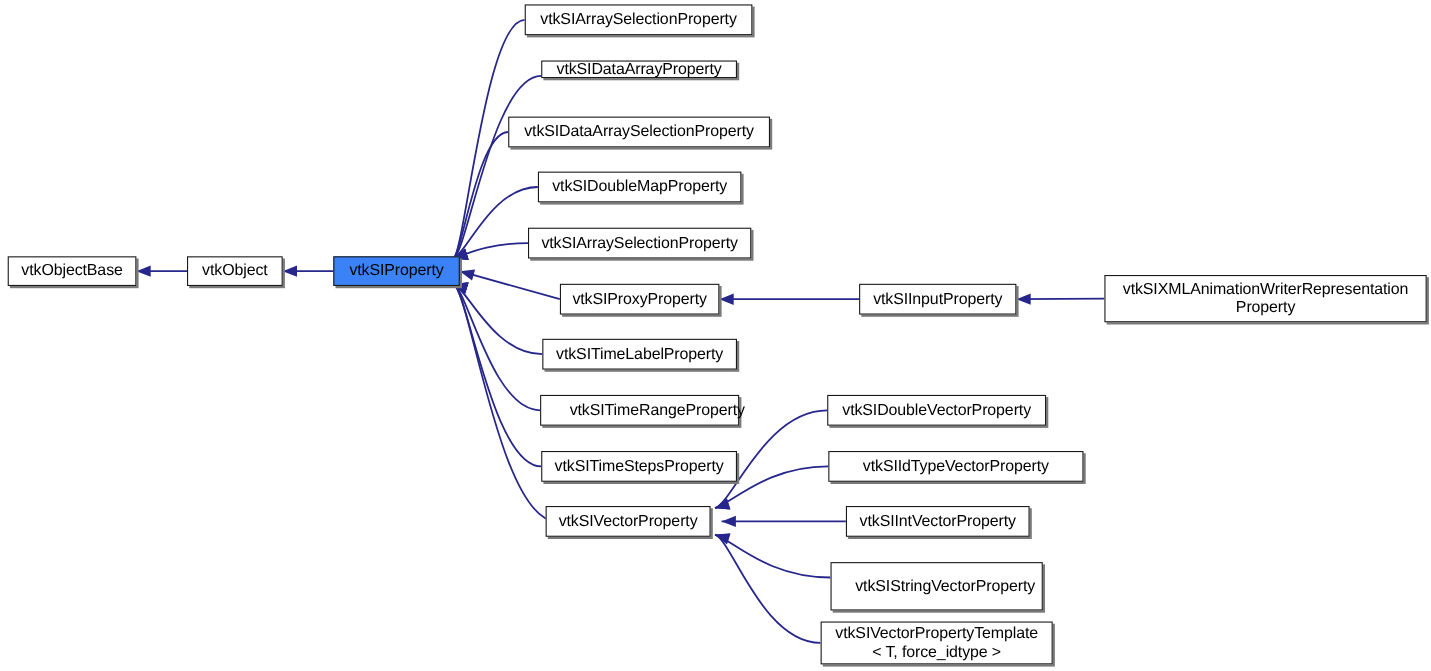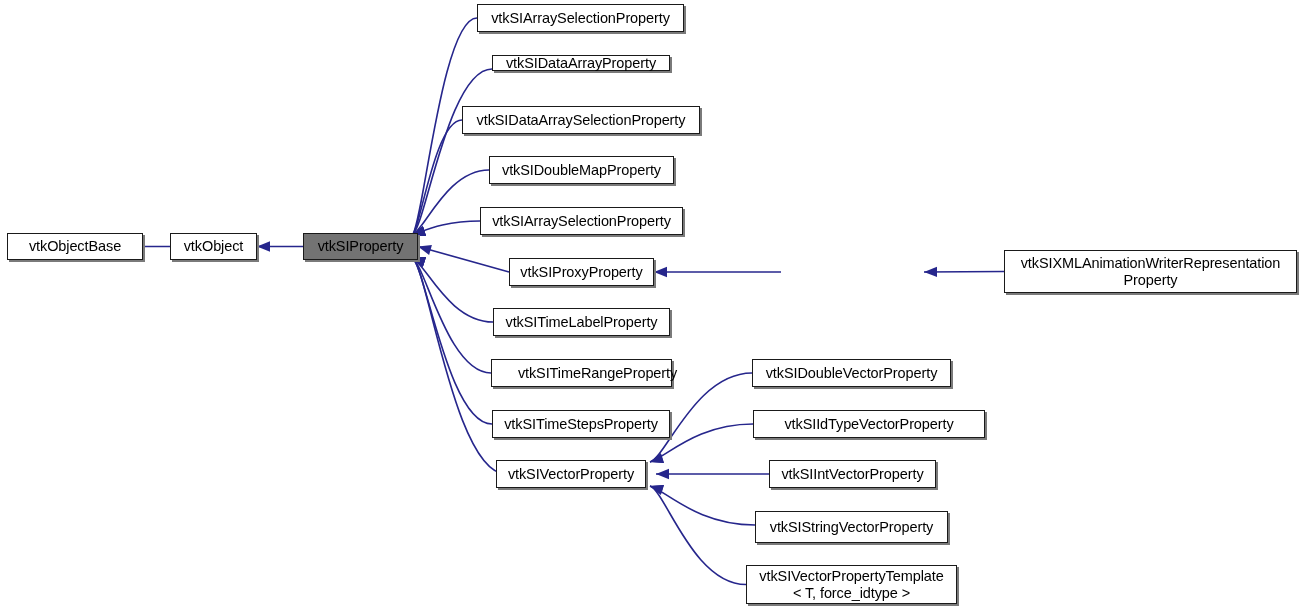--- a/index.html
+++ b/index.html
@@ -36,21 +36,21 @@
     justify-content: center;
     text-align: center;
     color: #000000;
     font-size: 14.5px;
     line-height: 1.12;
     letter-spacing: -0.1px;
     white-space: pre-line;
     z-index: 5;
   }
   .node-box.highlight {
-    background: #737373;
+    background: #3b82f6;
   }
   .node-label {
     display: block;
     padding: 0 6px;
   }
 </style>
 </head>
 <body>
 
 <div id="diagram-root">
@@ -87,34 +87,35 @@
       <polygon points="650,462 660.8572097501484,453.15912920345056 663.9592696787623,463.08572097501485" fill="#26268c"></polygon>
       <path d="M753,424 C696.35,424 666.48,456.85 650,462" fill="none" stroke="#26268c" stroke-width="1.6"></path>
       <polygon points="650,462 660.8572097501484,453.15912920345056 663.9592696787623,463.08572097501485" fill="#26268c"></polygon>
       <path d="M769,474 L656,474" fill="none" stroke="#26268c" stroke-width="1.6"></path>
       <polygon points="656,474 669,468.8 669,479.2" fill="#26268c"></polygon>
       <path d="M755,525 C697.25,525 666.8,491.25 650,486" fill="none" stroke="#26268c" stroke-width="1.6"></path>
       <polygon points="650,486 663.9592696787623,484.91427902498515 660.8572097501484,494.84087079654944" fill="#26268c"></polygon>
       <path d="M746,584.5 C693.2,584.5 665.36,490.8 650,486" fill="none" stroke="#26268c" stroke-width="1.6"></path>
       <polygon points="650,486 663.9592696787623,484.91427902498515 660.8572097501484,494.84087079654944" fill="#26268c"></polygon>
     </svg>
-<div class="node-box" style="left: 7px; top: 233px; width: 136px; height: 27px;"><span class="node-label">vtkObjectBase</span></div>
+<div class="node-box" style="left: 7px; top: 233px; width: 117px; height: 27px;"><span class="node-label">vtkObjectBase</span></div>
     <div class="node-box" style="left: 170px; top: 233px; width: 87px; height: 27px;"><span class="node-label">vtkObject</span></div>
     <div class="node-box highlight" style="left: 303px; top: 233px; width: 115px; height: 27px;"><span class="node-label">vtkSIProperty</span></div>
     <div class="node-box" style="left: 477px; top: 4px; width: 207px; height: 28px;"><span class="node-label">vtkSIArraySelectionProperty</span></div>
     <div class="node-box" style="left: 492px; top: 55px; width: 178px; height: 16px;"><span class="node-label">vtkSIDataArrayProperty</span></div>
     <div class="node-box" style="left: 462px; top: 106px; width: 238px; height: 28px;"><span class="node-label">vtkSIDataArraySelectionProperty</span></div>
     <div class="node-box" style="left: 489px; top: 156px; width: 185px; height: 28px;"><span class="node-label">vtkSIDoubleMapProperty</span></div>
     <div class="node-box" style="left: 480px; top: 207px; width: 203px; height: 28px;"><span class="node-label">vtkSIArraySelectionProperty</span></div>
     <div class="node-box" style="left: 509px; top: 258px; width: 145px; height: 28px;"><span class="node-label">vtkSIProxyProperty</span></div>
     <div class="node-box" style="left: 493px; top: 308px; width: 177px; height: 28px;"><span class="node-label">vtkSITimeLabelProperty</span></div>
     <div class="node-box" style="left: 491px; top: 359px; width: 181px; height: 28px; padding-left: 32px;"><span class="node-label">vtkSITimeRangeProperty</span></div>
     <div class="node-box" style="left: 492px; top: 410px; width: 178px; height: 28px;"><span class="node-label">vtkSITimeStepsProperty</span></div>
     <div class="node-box" style="left: 496px; top: 460px; width: 150px; height: 28px;"><span class="node-label">vtkSIVectorProperty</span></div>
+    <div class="node-box" style="left: 781px; top: 258px; width: 143px; height: 28px;"><span class="node-label">vtkSIInputProperty</span></div>
     <div class="node-box" style="left: 1004px; top: 250px; width: 293px; height: 43px;"><span class="node-label">vtkSIXMLAnimationWriterRepresentation
 Property</span></div>
     <div class="node-box" style="left: 752px; top: 359px; width: 199px; height: 28px;"><span class="node-label">vtkSIDoubleVectorProperty</span></div>
     <div class="node-box" style="left: 753px; top: 410px; width: 232px; height: 28px;"><span class="node-label">vtkSIIdTypeVectorProperty</span></div>
     <div class="node-box" style="left: 769px; top: 460px; width: 167px; height: 28px;"><span class="node-label">vtkSIIntVectorProperty</span></div>
-    <div class="node-box" style="left: 755px; top: 511px; width: 193px; height: 32px;"><span class="node-label">vtkSIStringVectorProperty</span></div>
+    <div class="node-box" style="left: 755px; top: 511px; width: 193px; height: 44px; justify-content: flex-end;"><span class="node-label">vtkSIStringVectorProperty</span></div>
     <div class="node-box" style="left: 746px; top: 565px; width: 211px; height: 39px;"><span class="node-label">vtkSIVectorPropertyTemplate
 &lt; T, force_idtype &gt;</span></div>
   </div>
 
 </body></html>

